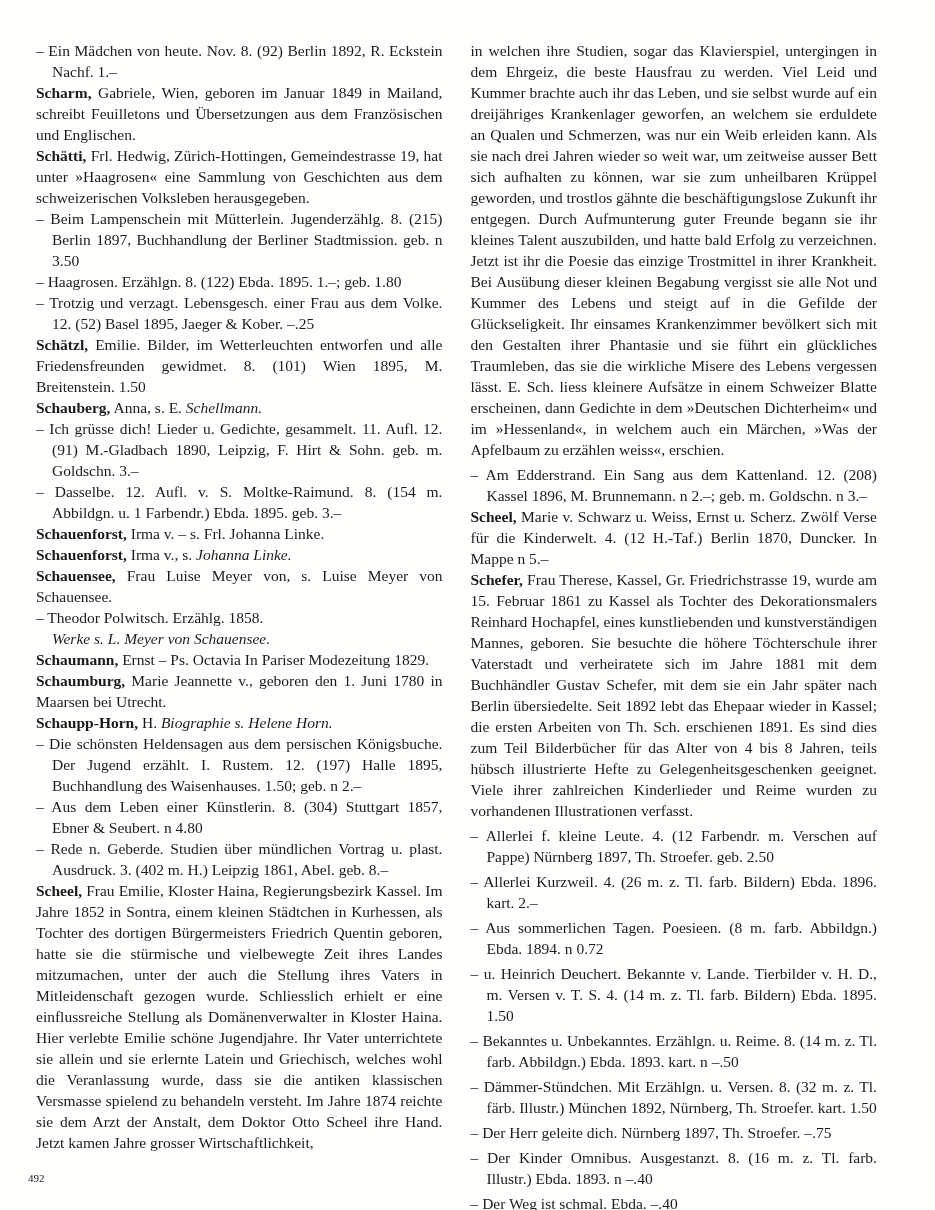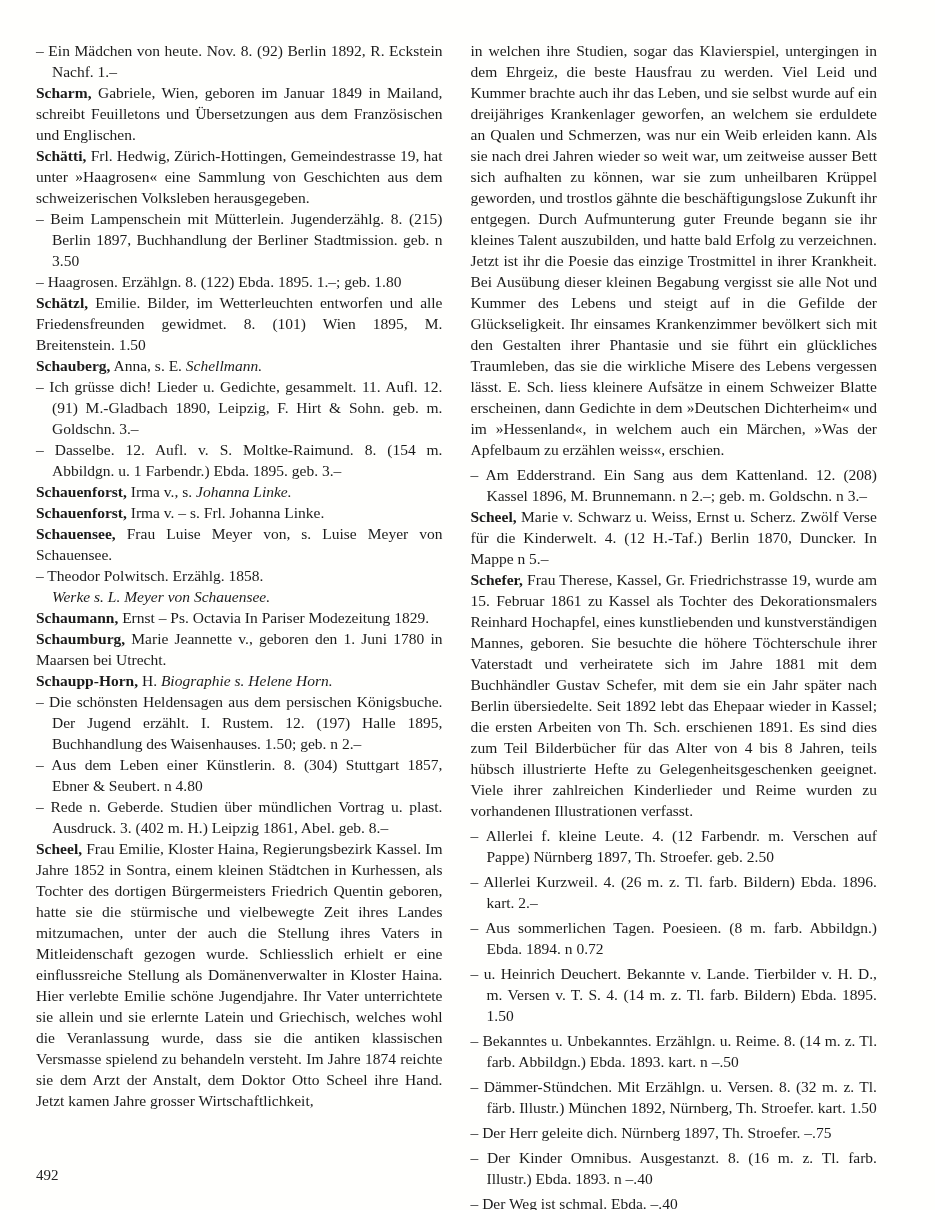--- a/index.html
+++ b/index.html
@@ -9,39 +9,40 @@
     font-family:"Liberation Serif","DejaVu Serif",serif;color:#1b1b1b;
   }
   .columns{display:flex;gap:28px;}
   .col{flex:1;min-width:0;text-align:justify;font-size:15.5px;line-height:21px;}
   .para{margin:0;}
   .para .bold{font-weight:bold;}
   .para .italic{font-style:italic;}
   .para.item{padding-left:16px;text-indent:-16px;}
   .para.note{padding-left:16px;}
   .col-right .para.item{margin-top:4px;}
-  .page-number{position:absolute;left:36px;bottom:26px;font-size:15px;color:#222;}
+  .page-number{position:absolute;left:28px;bottom:26px;font-size:11px;color:#222;}
 </style>
 </head>
 <body>
 
 <div class="page">
   <div class="columns">
     <div class="col col-left">
         <p class="para item"><span class="">– Ein Mädchen von heute. Nov. 8. (92) Berlin 1892, R. Eckstein Nachf. 1.–</span></p>
         <p class="para entry"><span class="bold">Scharm,</span><span class=""> Gabriele, Wien, geboren im Januar 1849 in Mailand, schreibt Feuilletons und Übersetzungen aus dem Französischen und Englischen.</span></p>
         <p class="para entry"><span class="bold">Schätti,</span><span class=""> Frl. Hedwig, Zürich-Hottingen, Gemeindestrasse 19, hat unter »Haagrosen« eine Sammlung von Geschichten aus dem schweizerischen Volksleben herausgegeben.</span></p>
         <p class="para item"><span class="">– Beim Lampenschein mit Mütterlein. Jugenderzählg. 8. (215) Berlin 1897, Buchhandlung der Berliner Stadtmission. geb. n 3.50</span></p>
         <p class="para item"><span class="">– Haagrosen. Erzählgn. 8. (122) Ebda. 1895. 1.–; geb. 1.80</span></p>
+        <p class="para item"><span class="">– Trotzig und verzagt. Lebensgesch. einer Frau aus dem Volke. 12. (52) Basel 1895, Jaeger &amp; Kober. –.25</span></p>
         <p class="para entry"><span class="bold">Schätzl,</span><span class=""> Emilie. Bilder, im Wetterleuchten entworfen und alle Friedensfreunden gewidmet. 8. (101) Wien 1895, M. Breitenstein. 1.50</span></p>
         <p class="para entry"><span class="bold">Schauberg,</span><span class=""> Anna, s. E. </span><span class="italic">Schellmann.</span></p>
         <p class="para item"><span class="">– Ich grüsse dich! Lieder u. Gedichte, gesammelt. 11. Aufl. 12. (91) M.-Gladbach 1890, Leipzig, F. Hirt &amp; Sohn. geb. m. Goldschn. 3.–</span></p>
         <p class="para item"><span class="">– Dasselbe. 12. Aufl. v. S. Moltke-Raimund. 8. (154 m. Abbildgn. u. 1 Farbendr.) Ebda. 1895. geb. 3.–</span></p>
+        <p class="para entry"><span class="bold">Schauenforst,</span><span class=""> Irma v. – s. Frl. Johanna Linke.</span></p>
         <p class="para entry"><span class="bold">Schauenforst,</span><span class=""> Irma v., s. </span><span class="italic">Johanna Linke.</span></p>
-        <p class="para entry"><span class="bold">Schauenforst,</span><span class=""> Irma v. – s. Frl. Johanna Linke.</span></p>
         <p class="para entry"><span class="bold">Schauensee,</span><span class=""> Frau Luise Meyer von, s. Luise Meyer von Schauensee.</span></p>
         <p class="para item"><span class="">– Theodor Polwitsch. Erzählg. 1858.</span></p>
         <p class="para note"><span class="italic">Werke s. L. Meyer von Schauensee.</span></p>
         <p class="para entry"><span class="bold">Schaumann,</span><span class=""> Ernst – Ps. Octavia In Pariser Modezeitung 1829.</span></p>
         <p class="para entry"><span class="bold">Schaumburg,</span><span class=""> Marie Jeannette v., geboren den 1. Juni 1780 in Maarsen bei Utrecht.</span></p>
         <p class="para entry"><span class="bold">Schaupp-Horn,</span><span class=""> H. </span><span class="italic">Biographie s. Helene Horn.</span></p>
         <p class="para item"><span class="">– Die schönsten Heldensagen aus dem persischen Königsbuche. Der Jugend erzählt. I. Rustem. 12. (197) Halle 1895, Buchhandlung des Waisenhauses. 1.50; geb. n 2.–</span></p>
         <p class="para item"><span class="">– Aus dem Leben einer Künstlerin. 8. (304) Stuttgart 1857, Ebner &amp; Seubert. n 4.80</span></p>
         <p class="para item"><span class="">– Rede n. Geberde. Studien über mündlichen Vortrag u. plast. Ausdruck. 3. (402 m. H.) Leipzig 1861, Abel. geb. 8.–</span></p>
         <p class="para entry"><span class="bold">Scheel,</span><span class=""> Frau Emilie, Kloster Haina, Regierungsbezirk Kassel. Im Jahre 1852 in Sontra, einem kleinen Städtchen in Kurhessen, als Tochter des dortigen Bürgermeisters Friedrich Quentin geboren, hatte sie die stürmische und vielbewegte Zeit ihres Landes mitzumachen, unter der auch die Stellung ihres Vaters in Mitleidenschaft gezogen wurde. Schliesslich erhielt er eine einflussreiche Stellung als Domänenverwalter in Kloster Haina. Hier verlebte Emilie schöne Jugendjahre. Ihr Vater unterrichtete sie allein und sie erlernte Latein und Griechisch, welches wohl die Veranlassung wurde, dass sie die antiken klassischen Versmasse spielend zu behandeln versteht. Im Jahre 1874 reichte sie dem Arzt der Anstalt, dem Doktor Otto Scheel ihre Hand. Jetzt kamen Jahre grosser Wirtschaftlichkeit,</span></p>

